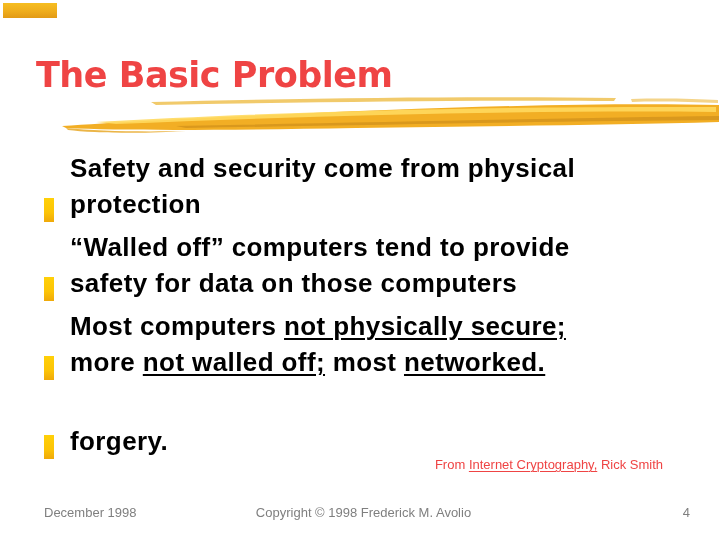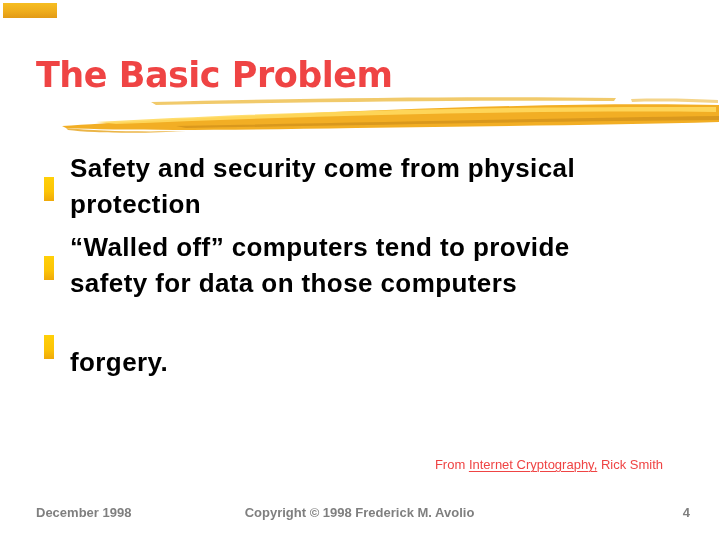--- a/index.html
+++ b/index.html
@@ -41,21 +41,21 @@
   }
 
   
   .bullet-list {
     position: absolute;
     left: 38px; top: 150px;
     width: 620px;
   }
   .bullet-item {
     display: flex;
-    align-items: center;
+    align-items: flex-end;
     margin-bottom: 7px;
   }
   .marker {
     flex: 0 0 10px;
     width: 10px; height: 24px;
     margin: 5px 16px 0 6px;
     background: linear-gradient(180deg, #FFD008 0%, #FCC407 60%, #EFA90A 100%);
   }
   .btext {
     font-weight: bold;
@@ -79,25 +79,24 @@
     white-space: nowrap;
   }
   .attribution .u {
     text-decoration-thickness: 1px;
     text-underline-offset: 2px;
   }
 
   
   .footer {
     position: absolute;
-    left: 0; right: 0; top: 505px;
+    left: 8px; right: 0; top: 505px;
     height: 18px;
     font-size: 13px;
     color: #7F7F7F;
-    font-weight: bold;
   }
   .footer-date   { position: absolute; left: 36px; }
   .footer-copy   { position: absolute; left: 0; right: 0; text-align: center; }
   .footer-page   { position: absolute; right: 29px; }
 </style>
 </head>
 <body>
 
 <div class="corner-accent"></div>
 
@@ -121,20 +120,24 @@
     <div class="bullet-item">
       <span class="marker"></span>
       <div class="btext"><span>Safety and security come from physical</span><br><span>protection</span></div>
     </div>
     <div class="bullet-item">
       <span class="marker"></span>
       <div class="btext"><span>“Walled off” computers tend to provide</span><br><span>safety for data on those computers</span></div>
     </div>
     <div class="bullet-item">
       <span class="marker"></span>
+      <div class="btext"><span>Most computers </span><span class="u">not physically secure;</span><br><span>more </span><span class="u">not walled off;</span><span> most </span><span class="u">networked.</span></div>
+    </div>
+    <div class="bullet-item">
+      <span class="marker"></span>
       <div class="btext"><br><span>forgery.</span></div>
     </div>
   </div>
 
 <div class="attribution"><span>From </span><span class="u">Internet Cryptography,</span><span> Rick Smith</span></div>
 
 <div class="footer">
   <span class="footer-date">December 1998</span>
   <span class="footer-copy">Copyright © 1998 Frederick M. Avolio</span>
   <span class="footer-page">4</span>

